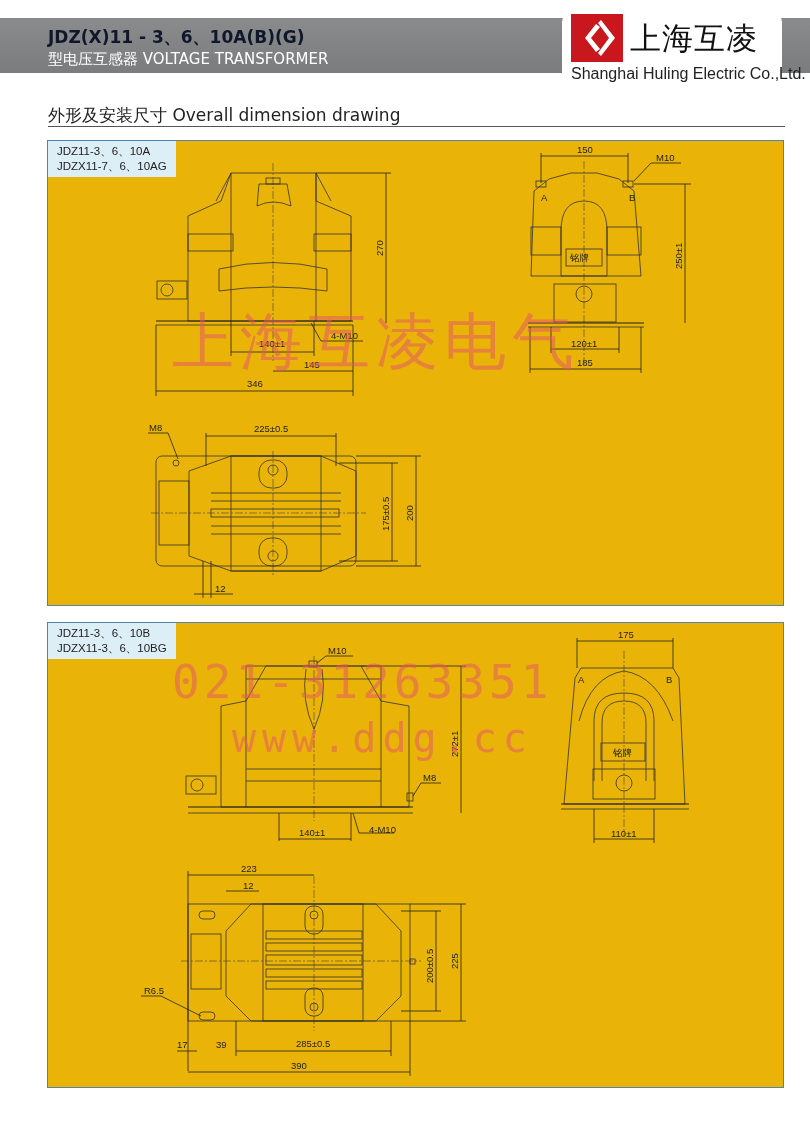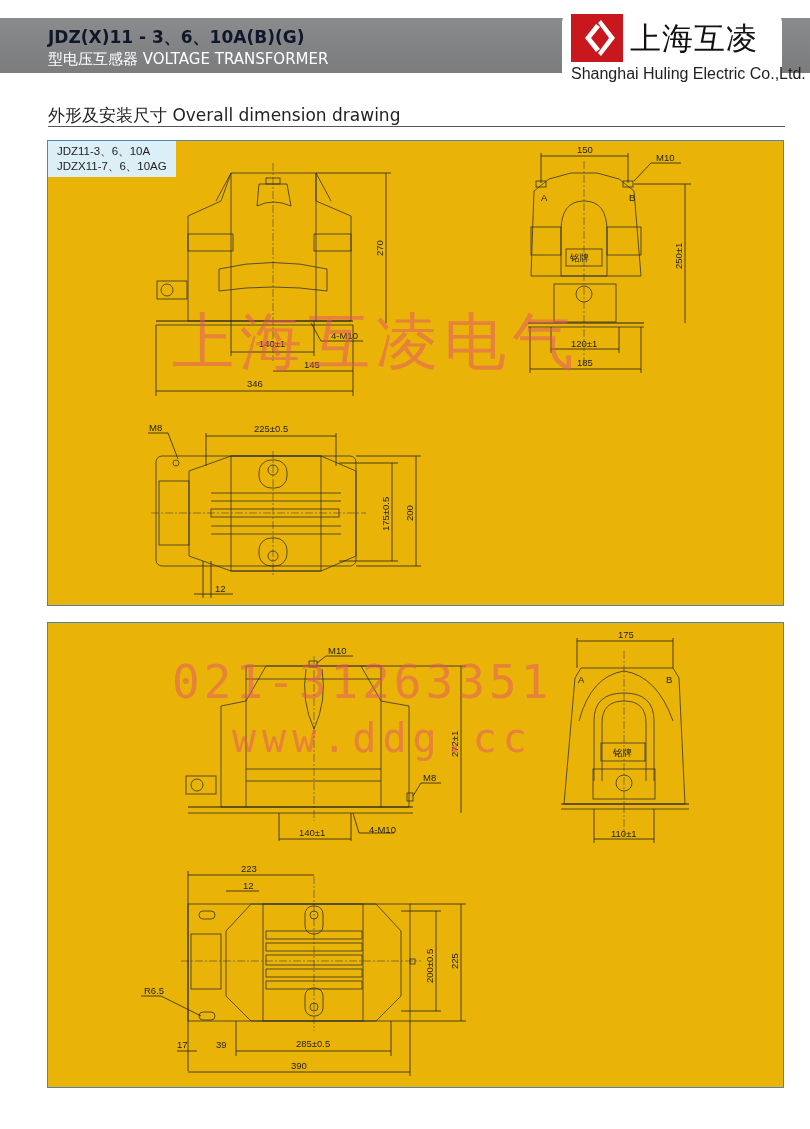--- a/index.html
+++ b/index.html
@@ -196,20 +196,24 @@
       <text class="dimtxt" transform="translate(388,530) rotate(-90)">175±0.5</text>
       <line class="dim" x1="202" y1="560" x2="202" y2="597"></line>
       <line class="dim" x1="210" y1="560" x2="210" y2="597"></line>
       <line class="dim" x1="193" y1="593" x2="232" y2="593"></line>
       <text class="dimtxt" x="214" y="591">12</text>
     </g>
   </svg>
 </div>
 
 <div class="panel panel-2">
+  <div class="model-tag">
+    <div>JDZ11-3、6、10B</div>
+    <div>JDZX11-3、6、10BG</div>
+  </div>
   <svg class="drawing" width="737" height="466">
 
     <g transform="translate(-47,-622)">
       <line class="cl" x1="313" y1="655" x2="313" y2="820"></line>
       <polygon class="ln" points="265,665 360,665 380,700 408,705 408,806 220,806 220,705 245,700"></polygon>
       <line class="ln" x1="245" y1="665" x2="245" y2="806"></line>
       <line class="ln" x1="380" y1="665" x2="380" y2="806"></line>
       <line class="ln" x1="245" y1="665" x2="380" y2="665"></line>
       <line class="ln" x1="245" y1="678" x2="380" y2="678"></line>
       <path class="ln" d="M305,668 Q300,700 313,728 Q326,700 321,668"></path>

